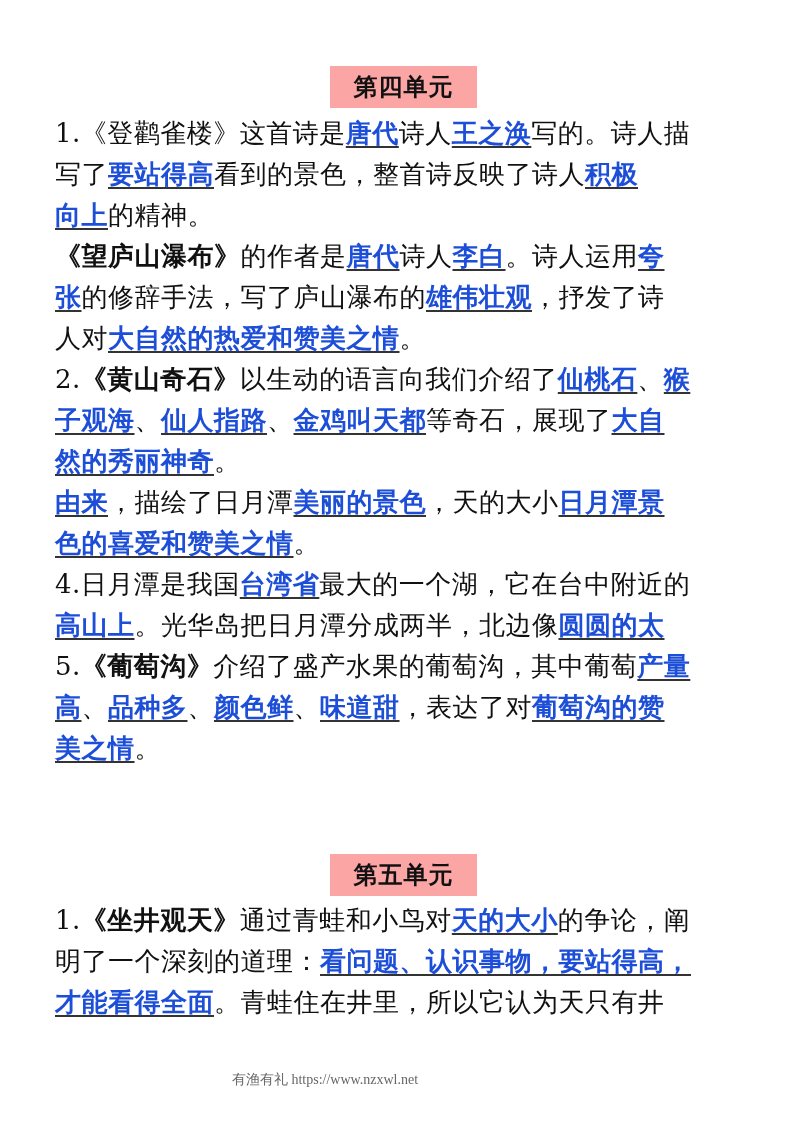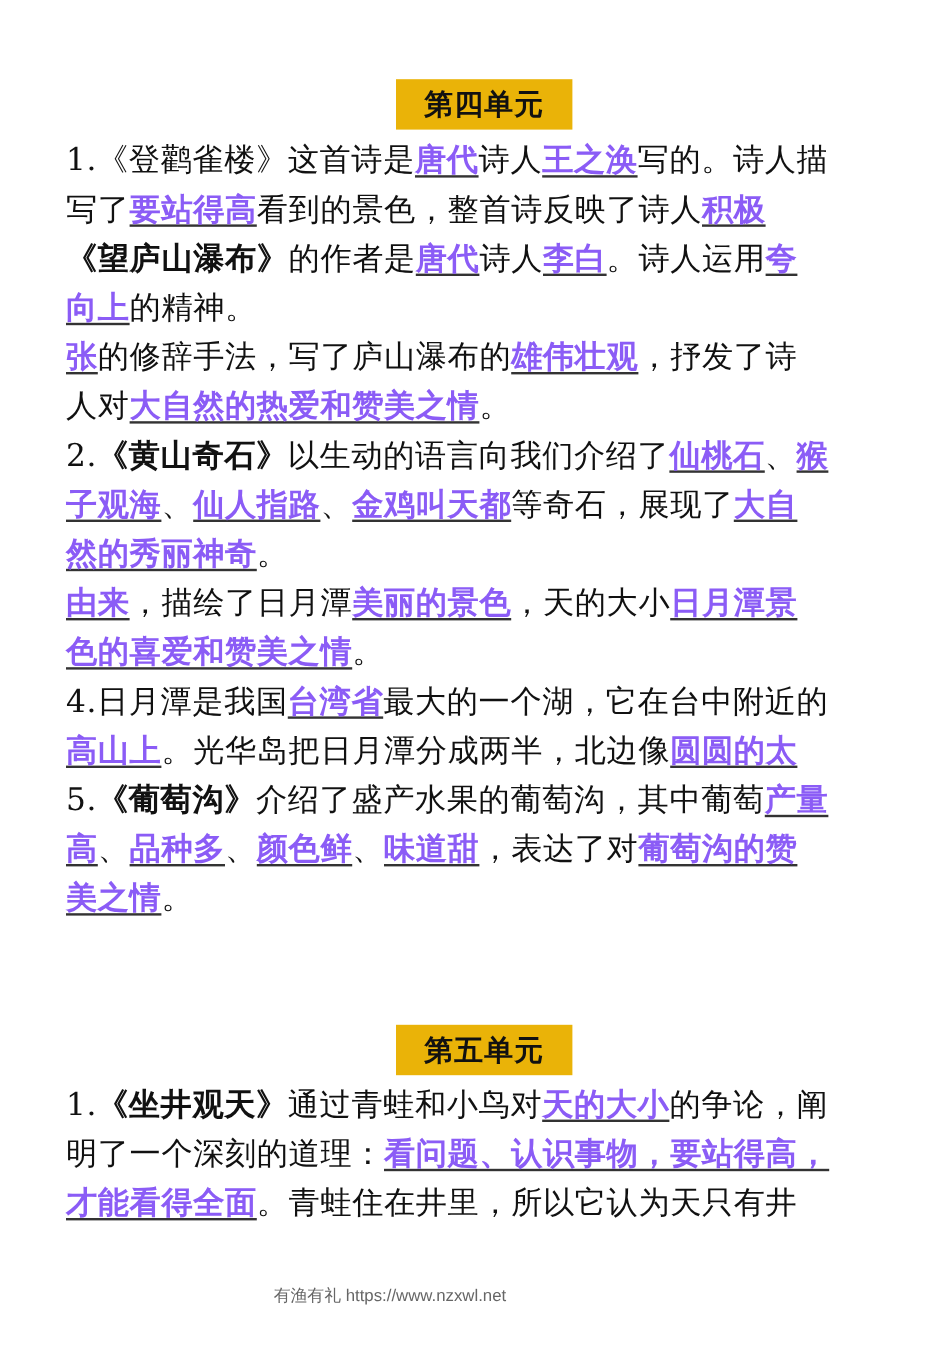--- a/index.html
+++ b/index.html
@@ -1,40 +1,40 @@
 <!DOCTYPE html>
 <html><head>
 <meta charset="utf-8">
 <style>
   html, body { margin: 0; padding: 0; background: #ffffff; }
   body { width: 793px; height: 1122px; position: relative; overflow: hidden;
          font-family: "DejaVu Serif", "Liberation Serif", serif; color: #111; }
   .unit-title { position: absolute; left: 330px; width: 147px; height: 42px;
-         background: #eab308; color: #111; font-weight: bold; font-size: 24px;
+         background: #fca5a5; color: #111; font-weight: bold; font-size: 24px;
          display: flex; align-items: center; justify-content: center; letter-spacing: 1px;
          font-family: "DejaVu Sans", sans-serif; }
   .lines { position: absolute; left: 55px; width: 690px; }
   .line { height: 41px; line-height: 41px; font-size: 26px; white-space: nowrap;
           letter-spacing: 0.5px; }
-  .seg-red { color: #8b5cf6; font-weight: bold; text-decoration: underline;
+  .seg-red { color: #1d4ed8; font-weight: bold; text-decoration: underline;
              text-decoration-color: #333; text-decoration-thickness: 2px;
-             text-underline-offset: 4px; font-family: Liberation Sans, sans-serif; }
+             text-underline-offset: 4px; font-family: Liberation Mono, monospace; }
   .seg-bold { font-weight: bold; font-family: "DejaVu Sans", sans-serif; }
   .footer { position: absolute; left: 0; width: 650px; top: 1071px; text-align: center;
-            font-size: 14px; color: #666; font-family: Liberation Sans, sans-serif; }
+            font-size: 14px; color: #666; font-family: Liberation Serif, serif; }
 </style>
 </head>
 <body>
 
 <div class="unit-title" style="top:66px;">第四单元</div>
 <div class="lines" style="top:113px;" id="unit0">
     <div class="line"><span class="seg-plain">1.《登鹳雀楼》这首诗是</span><span class="seg-red">唐代</span><span class="seg-plain">诗人</span><span class="seg-red">王之涣</span><span class="seg-plain">写的。诗人描</span></div>
     <div class="line"><span class="seg-plain">写了</span><span class="seg-red">要站得高</span><span class="seg-plain">看到的景色，整首诗反映了诗人</span><span class="seg-red">积极</span></div>
+    <div class="line"><span class="seg-red">向上</span><span class="seg-plain">的精神。</span></div>
     <div class="line"><span class="seg-bold">《望庐山瀑布》</span><span class="seg-plain">的作者是</span><span class="seg-red">唐代</span><span class="seg-plain">诗人</span><span class="seg-red">李白</span><span class="seg-plain">。诗人运用</span><span class="seg-red">夸</span></div>
-    <div class="line"><span class="seg-red">向上</span><span class="seg-plain">的精神。</span></div>
     <div class="line"><span class="seg-red">张</span><span class="seg-plain">的修辞手法，写了庐山瀑布的</span><span class="seg-red">雄伟壮观</span><span class="seg-plain">，抒发了诗</span></div>
     <div class="line"><span class="seg-plain">人对</span><span class="seg-red">大自然的热爱和赞美之情</span><span class="seg-plain">。</span></div>
     <div class="line"><span class="seg-plain">2.</span><span class="seg-bold">《黄山奇石》</span><span class="seg-plain">以生动的语言向我们介绍了</span><span class="seg-red">仙桃石</span><span class="seg-plain">、</span><span class="seg-red">猴</span></div>
     <div class="line"><span class="seg-red">子观海</span><span class="seg-plain">、</span><span class="seg-red">仙人指路</span><span class="seg-plain">、</span><span class="seg-red">金鸡叫天都</span><span class="seg-plain">等奇石，展现了</span><span class="seg-red">大自</span></div>
     <div class="line"><span class="seg-red">然的秀丽神奇</span><span class="seg-plain">。</span></div>
     <div class="line"><span class="seg-red">由来</span><span class="seg-plain">，描绘了日月潭</span><span class="seg-red">美丽的景色</span><span class="seg-plain">，天的大小</span><span class="seg-red">日月潭景</span></div>
     <div class="line"><span class="seg-red">色的喜爱和赞美之情</span><span class="seg-plain">。</span></div>
     <div class="line"><span class="seg-plain">4.日月潭是我国</span><span class="seg-red">台湾省</span><span class="seg-plain">最大的一个湖，它在台中附近的</span></div>
     <div class="line"><span class="seg-red">高山上</span><span class="seg-plain">。光华岛把日月潭分成两半，北边像</span><span class="seg-red">圆圆的太</span></div>
     <div class="line"><span class="seg-plain">5.</span><span class="seg-bold">《葡萄沟》</span><span class="seg-plain">介绍了盛产水果的葡萄沟，其中葡萄</span><span class="seg-red">产量</span></div>

